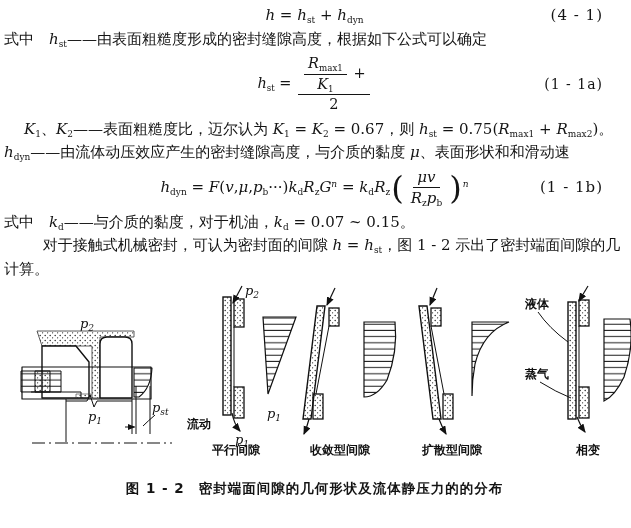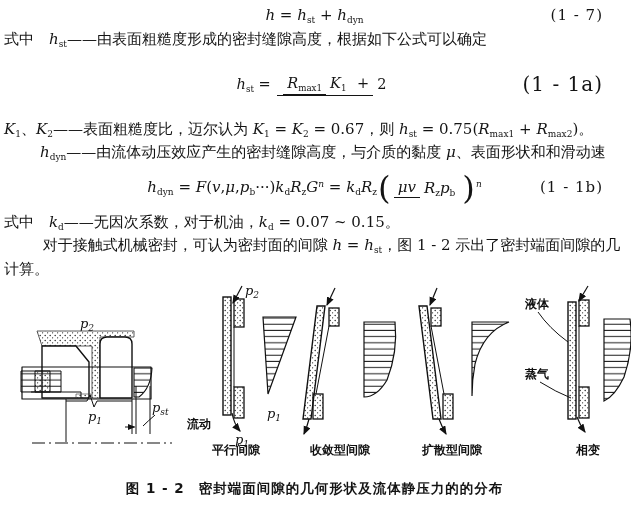--- a/index.html
+++ b/index.html
@@ -13,82 +13,82 @@
   .it{font-style:italic;font-family:"DejaVu Serif",serif;}
   sub{font-size:0.6em;line-height:0;vertical-align:-0.35em;letter-spacing:0;}
   sup{font-size:0.6em;line-height:0;vertical-align:0.55em;}
   .eqline{position:relative;display:flex;align-items:center;justify-content:center;
     font-size:15px;}
   .eqline .eqnum{position:absolute;right:22px;top:50%;transform:translateY(-50%);
     font-style:normal;letter-spacing:1px;}
   .eq1row{height:24px;margin-top:2px;}
   .eq2row{height:66px;}
   .eq3row{height:46px;}
-  .frac{display:inline-flex;flex-direction:row;align-items:center;
+  .frac{display:inline-flex;flex-direction:column;align-items:center;
     vertical-align:middle;margin:0 2px;}
   .fnum,.fden{display:block;text-align:center;padding:0 4px;line-height:1.35;white-space:nowrap;}
   .fnum{border-bottom:1.2px solid #141414;}
   .bigp{font-size:215%;font-weight:300;vertical-align:middle;line-height:0;margin:0 1px;font-style:normal;}
   .tline{white-space:nowrap;}
-  .ind1{}
-  .ind2{margin-left:36px;}
+  .ind1{margin-left:20px;}
+  .ind2{}
   .ind2b{margin-left:76px;}
   .indpara{margin-left:34px;text-align:center;}
   .figwrap{margin-top:3px;}
   .figcaption{text-align:center;font-family:"DejaVu Sans","Liberation Sans",sans-serif;
     font-weight:bold;font-size:13.5px;margin-top:1px;letter-spacing:1px;}
   .figcaption .gap{display:inline-block;width:14px;}
   svg text{user-select:none;}
   .svgit{font:italic 13px "DejaVu Serif",serif;fill:#111;}
   .svgsub{font:italic 9px "DejaVu Serif",serif;fill:#111;}
   .svgb{font:bold 12px "DejaVu Sans","Liberation Sans",sans-serif;fill:#111;}
 </style>
 </head>
 <body>
 
 <div class="page">
 
   <div class="eqline eq1row">
     <span><span class="it">h</span><span> = </span><span class="it">h</span><sub>st</sub><span> + </span><span class="it">h</span><sub>dyn</sub></span>
-    <span class="eqnum">(1 - 7)</span>
+    <span class="eqnum">(4 - 1)</span>
   </div>
 
   <div class="tline">
     <span><span>式中　</span><span class="it">h</span><sub>st</sub><span>——由表面粗糙度形成的密封缝隙高度，根据如下公式可以确定</span></span>
   </div>
 
   <div class="eqline eq2row" style="font-size:14.5px;">
     <span><span class="it">h</span><sub>st</sub><span> = </span><span class="frac">
           <span class="fnum"><span class="frac">
               <span class="fnum"><span class="it">R</span><sub>max1</sub></span>
               <span class="fden"><span class="it">K</span><sub>1</sub></span>
             </span><span> + </span></span>
           <span class="fden"><span>2</span></span>
         </span></span>
-    <span class="eqnum" style="font-size:20px;">(1 - 1a)</span>
+    <span class="eqnum" style="font-size:14px;">(1 - 1a)</span>
   </div>
 
   <div class="tline ind1">
     <span><span class="it">K</span><sub>1</sub><span>、</span><span class="it">K</span><sub>2</sub><span>——表面粗糙度比，迈尔认为 </span><span class="it">K</span><sub>1</sub><span> = </span><span class="it">K</span><sub>2</sub><span> = 0.67，则 </span><span class="it">h</span><sub>st</sub><span> = 0.75(</span><span class="it">R</span><sub>max1</sub><span> + </span><span class="it">R</span><sub>max2</sub><span>)。</span></span>
   </div>
 
   <div class="tline ind2">
     <span><span class="it">h</span><sub>dyn</sub><span>——由流体动压效应产生的密封缝隙高度，与介质的黏度 </span><span class="it">μ</span><span>、表面形状和和滑动速</span></span>
   </div>
 
   <div class="eqline eq3row">
     <span><span class="it">h</span><sub>dyn</sub><span> = </span><span class="it">F</span><span>(</span><span class="it">v</span><span>,</span><span class="it">μ</span><span>,</span><span class="it">p</span><sub>b</sub><span>···)</span><span class="it">k</span><sub>d</sub><span class="it">R</span><sub>z</sub><span class="it">G</span><sup class="it">n</sup><span> = </span><span class="it">k</span><sub>d</sub><span class="it">R</span><sub>z</sub><span class="bigp">(</span><span class="frac">
           <span class="fnum"><span class="it">μv</span></span>
           <span class="fden"><span class="it">R</span><sub>z</sub><span class="it">p</span><sub>b</sub></span>
         </span><span class="bigp">)</span><sup class="it">n</sup></span>
     <span class="eqnum">(1 - 1b)</span>
   </div>
 
   <div class="tline">
-    <span><span>式中　</span><span class="it">k</span><sub>d</sub><span>——无因次系数，对于机油，</span><span class="it">k</span><sub>d</sub><span> = 0.07 ~ 0.15。</span></span>
+    <span><span>式中　</span><span class="it">k</span><sub>d</sub><span>——与介质的黏度，对于机油，</span><span class="it">k</span><sub>d</sub><span> = 0.07 ~ 0.15。</span></span>
   </div>
 
   <div class="tline indpara">
     <span><span>对于接触式机械密封，可认为密封面的间隙 </span><span class="it">h</span><span> = </span><span class="it">h</span><sub>st</sub><span>，图 1 - 2 示出了密封端面间隙的几</span></span>
   </div>
   <div class="tline">
     <span><span>计算。</span></span>
   </div>
 
   <div class="figwrap">

